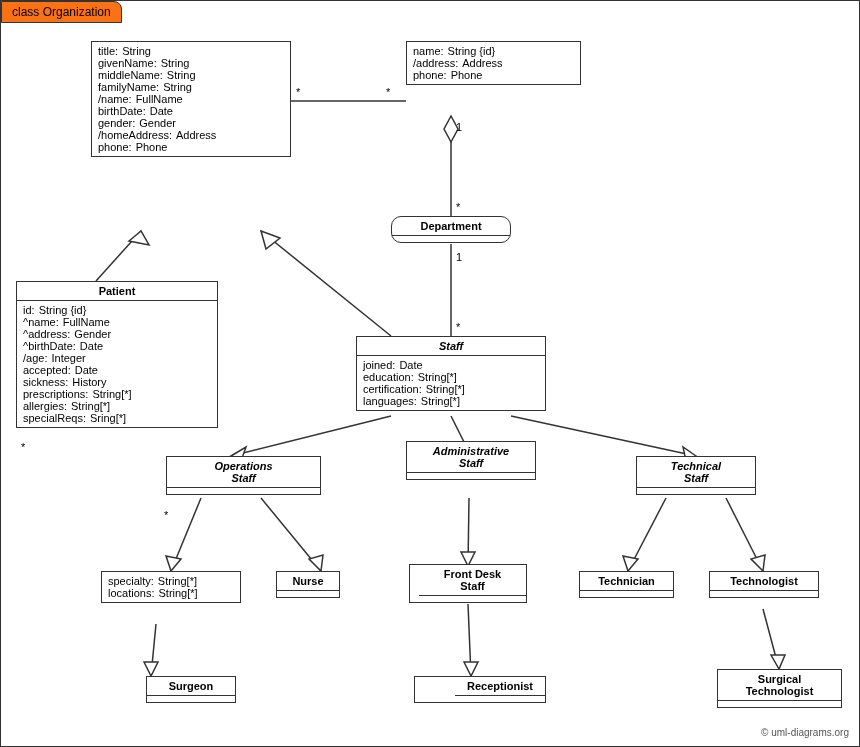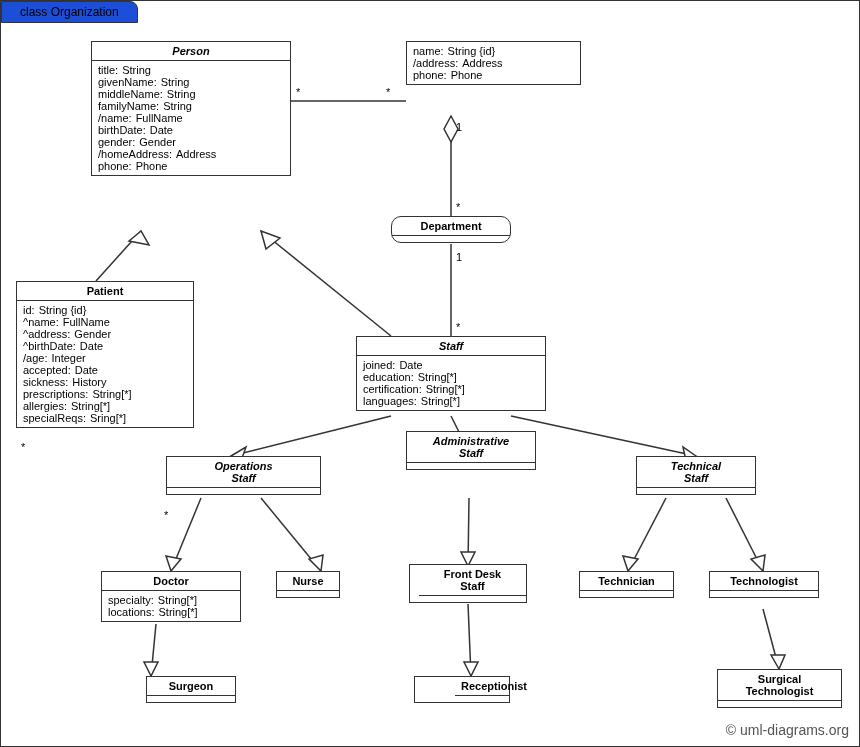--- a/index.html
+++ b/index.html
@@ -15,25 +15,25 @@
     #diagram-container {
       width: 860px;
       height: 747px;
       position: relative;
       border: 1.5px solid #333;
       background: #fff;
     }
     .diagram-title {
       position: absolute;
       top: 0; left: 0;
-      background: #1d4ed8;
+      background: #f97316;
       border: 1.5px solid #333;
       border-top-left-radius: 0;
       border-top-right-radius: 8px;
-      padding: 3px 18px;
+      padding: 3px 10px;
       font-size: 12px;
       font-weight: normal;
     }
     .uml-class {
       position: absolute;
       border: 1.5px solid #333;
       background: #fff;
       text-align: left;
     }
     .uml-class .class-header {
@@ -60,21 +60,21 @@
       position: absolute;
       top: 0; left: 0;
       width: 860px;
       height: 747px;
       pointer-events: none;
     }
     .copyright {
       position: absolute;
       bottom: 8px;
       right: 10px;
-      font-size: 14px;
+      font-size: 10px;
       color: #555;
     }
   </style>
 </head>
 <body>
 
 <div id="diagram-container">
   <span class="diagram-title">class Organization</span>
 
   <svg class="connections">
@@ -132,23 +132,20 @@
     <polygon points="470,675 463,661 477,661" fill="white" stroke="#333" stroke-width="1.5"></polygon>
 
     <line x1="762" y1="608" x2="778" y2="668" stroke="#333" stroke-width="1.5"></line>
     <polygon points="778,668 770,654 784,654" fill="white" stroke="#333" stroke-width="1.5"></polygon>
 
     <text x="20" y="450" font-size="11">*</text>
     <text x="163" y="518" font-size="11">*</text>
   </svg>
 
   <div class="uml-class" style="left:90px; top:40px; width:200px;">
-    <div class="class-header">
-      <em>Person</em>
-    </div>
     <div class="class-body">
       <div class="attr-row">
           <span class="attr-name">title:</span>
           <span class="attr-type">String</span>
         </div>
       <div class="attr-row">
           <span class="attr-name">givenName:</span>
           <span class="attr-type">String</span>
         </div>
       <div class="attr-row">
@@ -192,21 +189,21 @@
           <span class="attr-name">/address:</span>
           <span class="attr-type">Address</span>
         </div>
       <div class="attr-row">
           <span class="attr-name">phone:</span>
           <span class="attr-type">Phone</span>
         </div>
     </div>
   </div>
 
-  <div class="uml-class" style="left:15px; top:280px; width:178px;">
+  <div class="uml-class" style="left:15px; top:280px; width:202px;">
     <div class="class-header normal">Patient</div>
     <div class="class-body">
       <div class="attr-row">
           <span class="attr-name">id:</span>
           <span class="attr-type">String {id}</span>
         </div>
       <div class="attr-row">
           <span class="attr-name">^name:</span>
           <span class="attr-type">FullName</span>
         </div>
@@ -274,36 +271,35 @@
     </div>
   </div>
 
   <div class="uml-class" style="left:165px; top:455px; width:155px; text-align:center;">
     <div class="class-header">
       <em>Operations<br>Staff</em>
     </div>
     <div class="class-body" style="min-height:6px;"></div>
   </div>
 
-  <div class="uml-class" style="left:405px; top:430px; width:130px; text-align:center;">
+  <div class="uml-class" style="left:405px; top:440px; width:130px; text-align:center;">
     <div class="class-header">
       <em>Administrative<br>Staff</em>
     </div>
     <div class="class-body" style="min-height:6px;"></div>
   </div>
 
   <div class="uml-class" style="left:635px; top:455px; width:120px; text-align:center;">
     <div class="class-header">
       <em>Technical<br>Staff</em>
     </div>
     <div class="class-body" style="min-height:6px;"></div>
   </div>
 
   <div class="uml-class" style="left:100px; top:570px; width:140px;">
-    <div class="class-header normal">Doctor</div>
     <div class="class-body">
       <div class="attr-row">
           <span class="attr-name">specialty:</span>
           <span class="attr-type">String[*]</span>
         </div>
       <div class="attr-row">
           <span class="attr-name">locations:</span>
           <span class="attr-type">String[*]</span>
         </div>
     </div>
@@ -327,21 +323,21 @@
   <div class="uml-class" style="left:708px; top:570px; width:110px;">
     <div class="class-header normal">Technologist</div>
     <div class="class-body" style="min-height:6px;"></div>
   </div>
 
   <div class="uml-class" style="left:103px; top:675px; width:90px;margin-left:42px;">
     <div class="class-header normal">Surgeon</div>
     <div class="class-body" style="min-height:6px;"></div>
   </div>
 
-  <div class="uml-class" style="left:413px; top:675px; width:96px;padding-left:40px;">
+  <div class="uml-class" style="left:413px; top:675px; width:132px;padding-left:40px;">
     <div class="class-header normal">Receptionist</div>
     <div class="class-body" style="min-height:6px;"></div>
   </div>
 
   <div class="uml-class" style="left:716px; top:668px; width:125px; text-align:center;">
     <div class="class-header normal">Surgical<br>Technologist</div>
     <div class="class-body" style="min-height:6px;"></div>
   </div>
 
   <div class="copyright">© uml-diagrams.org</div>

